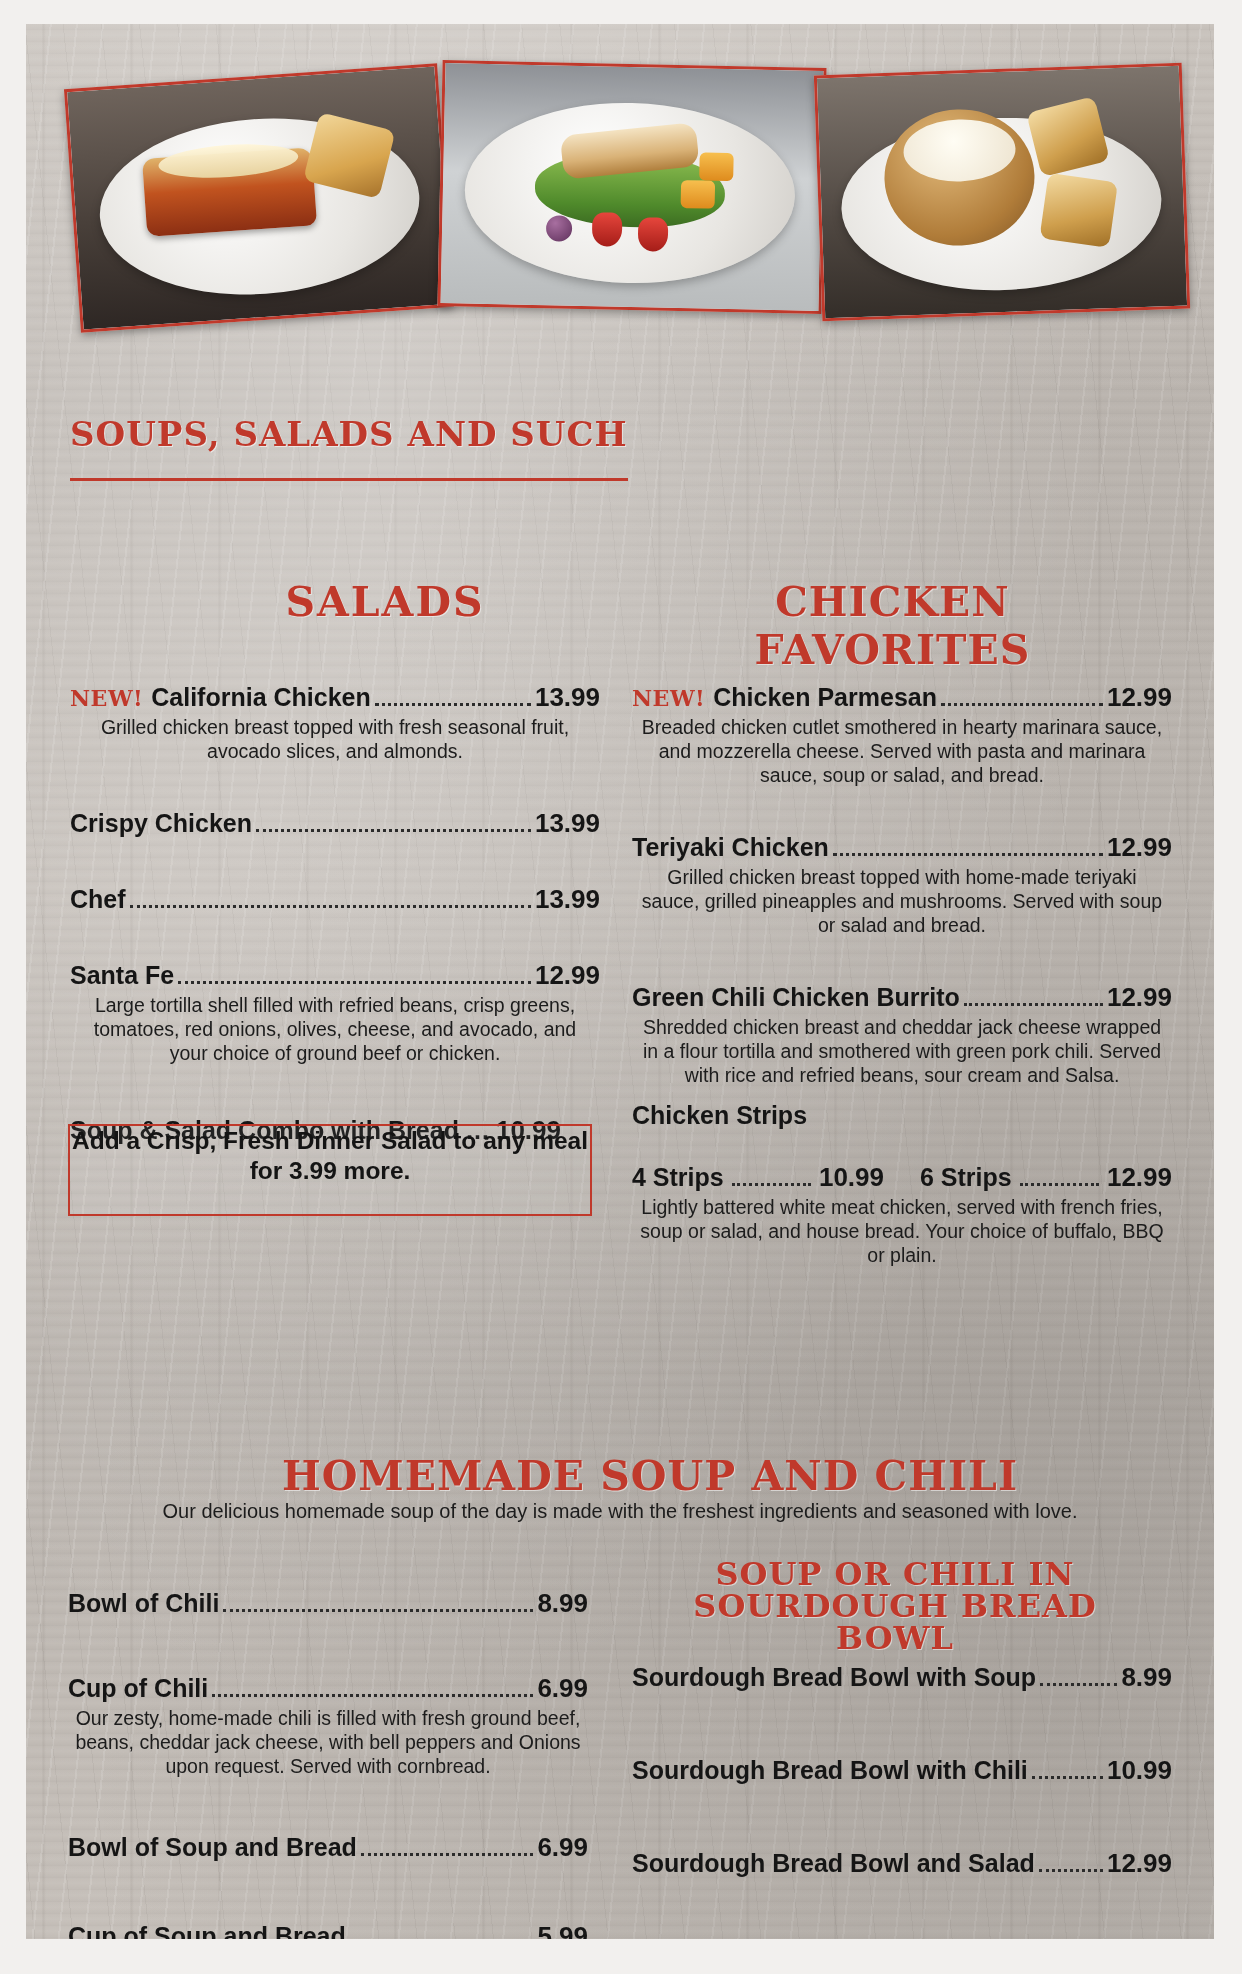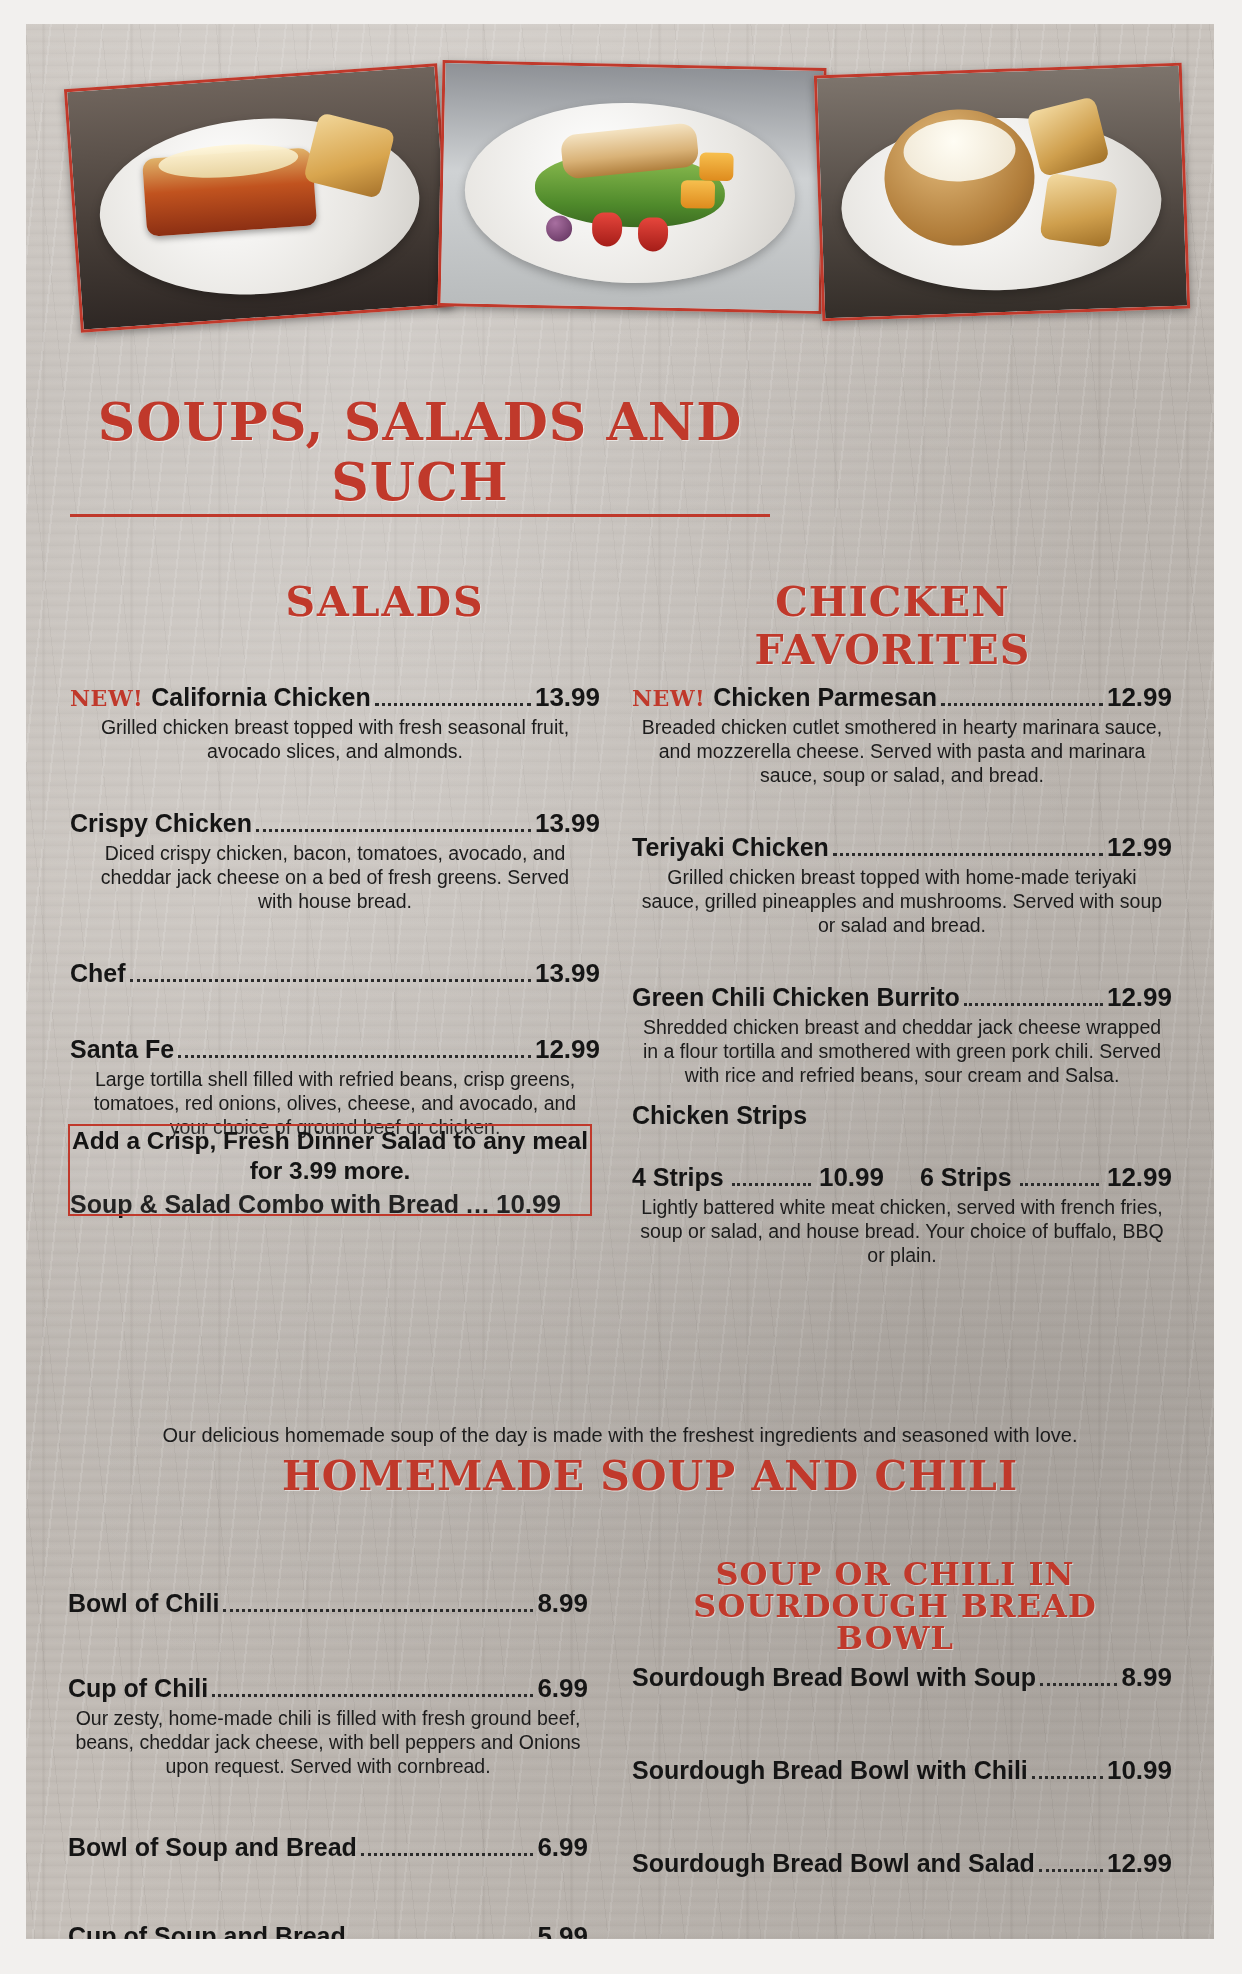--- a/index.html
+++ b/index.html
@@ -75,26 +75,25 @@
   .breadbowl{position:absolute;left:64px;top:36px;width:150px;height:136px;border-radius:50%;background:radial-gradient(circle at 40% 30%,#e3bb7c,#b07c39 65%,#7e5424);}
   .chowder{position:absolute;left:84px;top:46px;width:112px;height:62px;border-radius:50%;background:radial-gradient(circle at 45% 35%,#fffdf4,#ece2cd);}
   .toast{position:absolute;width:70px;height:66px;border-radius:10px;background:linear-gradient(160deg,#f4dca4,#cf9f4d 60%,#9f6f26);}
 
   
   .main-title{
     position:absolute;left:70px;top:392px;width:700px;
     color:#c0392b;
     font-family:"DejaVu Serif", serif;
     font-weight:bold;
-    font-size:52px;
-    line-height:60px;
+    font-size:34px;
+    line-height:84px;
     letter-spacing:1px;
     text-shadow:1px 1px 0 rgba(255,255,255,.55);
     z-index:10;
-    text-align:center;
   }
   .main-title .ul{border-bottom:3px solid #c0392b;display:inline-block;padding-bottom:2px;}
 
   .sec-head{
     position:absolute;color:#c0392b;
     font-family:"DejaVu Serif", serif;font-weight:bold;
     text-shadow:1px 1px 0 rgba(255,255,255,.5);
     z-index:10;text-align:center;
   }
   #head-salads{left:170px;top:578px;width:430px;font-size:41px;letter-spacing:2px;}
@@ -135,21 +134,21 @@
   .strips-gap{width:28px;}
 
   .callout{
     position:absolute;left:68px;top:1124px;width:520px;height:88px;
     border:2px solid #c0392b;background:rgba(255,255,255,0.06);
     display:flex;align-items:flex-start;justify-content:center;text-align:center;
     font-weight:bold;font-size:24.5px;line-height:30px;color:#141414;z-index:10;
   }
 
   .soup-intro{
-    position:absolute;left:120px;top:1424px;width:1000px;text-align:center;
+    position:absolute;left:120px;top:1500px;width:1000px;text-align:center;
     font-size:20px;color:#1c1c1c;z-index:10;
   }
   .combo-line{font-weight:bold;font-size:25px;color:#151515;}
 </style>
 </head>
 <body>
 
 <div id="page">
 
   <div class="photos">
@@ -208,21 +207,20 @@
       </div>
       <div class="desc narrow">Grilled chicken breast topped with fresh seasonal fruit, avocado slices, and almonds.</div>
     </div>
 
     <div class="item">
       <div class="line">
         <span class="nm">Crispy Chicken</span>
         <span class="dots"></span>
         <span class="pr">13.99</span>
       </div>
-      <div class="desc narrow">Diced crispy chicken, bacon, tomatoes, avocado, and cheddar jack cheese on a bed of fresh greens. Served with house bread.</div>
     </div>
 
     <div class="item">
       <div class="line">
         <span class="nm">Chef</span>
         <span class="dots"></span>
         <span class="pr">13.99</span>
       </div>
     </div>
 

